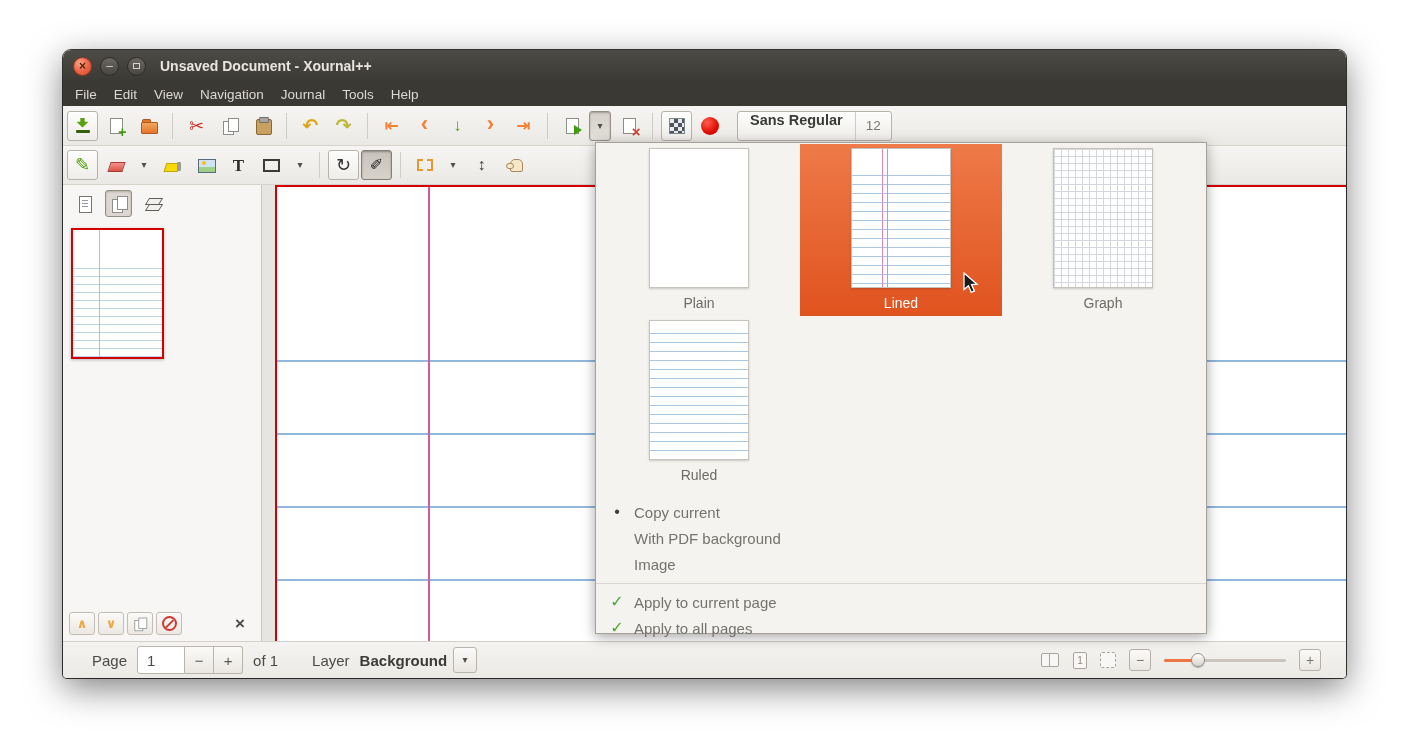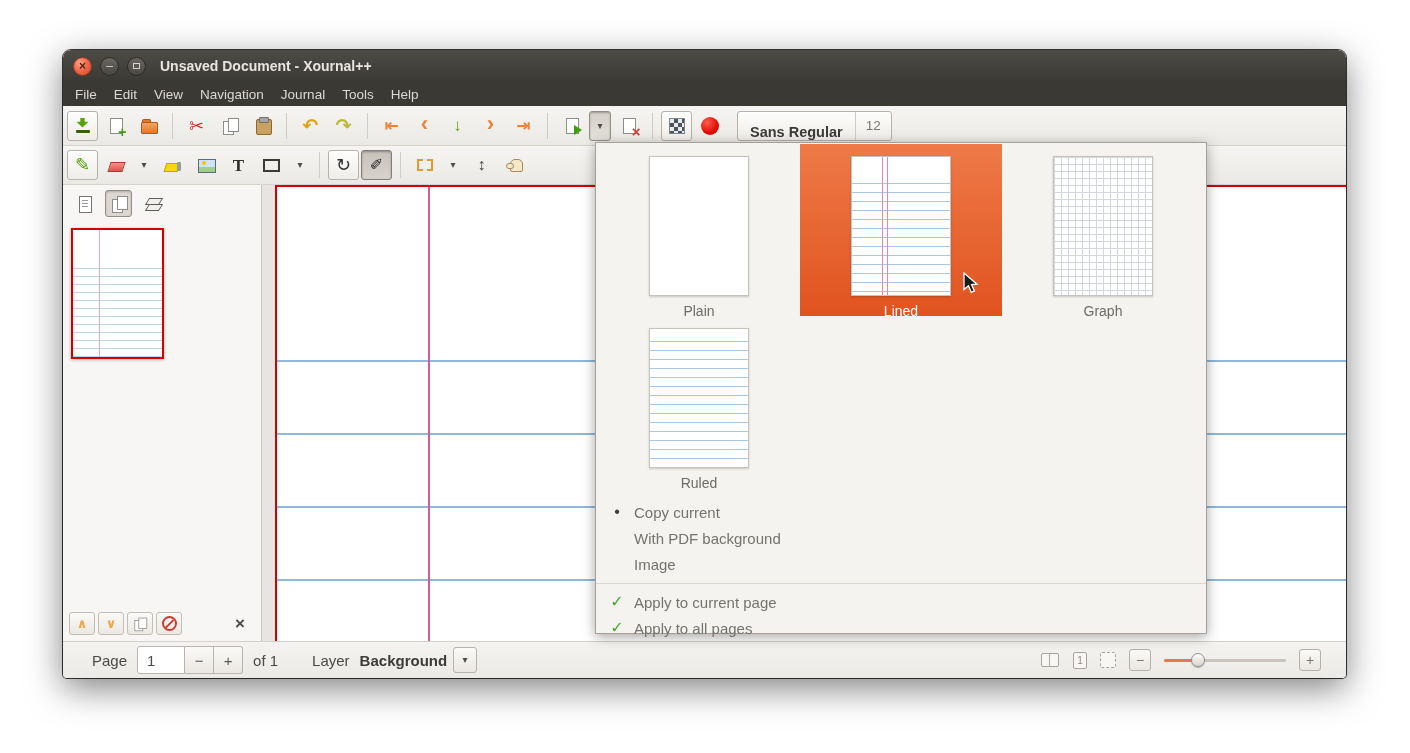--- a/index.html
+++ b/index.html
@@ -86,21 +86,21 @@
   .ic-doc::before{content:"";position:absolute;left:4px;top:2px;width:11px;height:15px;background:#fff;border:1px solid #77756f;}
   .ic-doc::after{content:"";position:absolute;left:7px;top:6px;width:6px;height:7px;
     background:repeating-linear-gradient(to bottom,#9a98a8 0 1px,transparent 1px 3px);}
   .ic-layers::before{content:"";position:absolute;left:4px;top:4px;width:12px;height:5px;background:#f2f0ec;border:1px solid #5f5d58;transform:skewX(-32deg);}
   .ic-layers::after{content:"";position:absolute;left:4px;top:10px;width:12px;height:5px;background:#f2f0ec;border:1px solid #5f5d58;transform:skewX(-32deg);}
   .ic-block{position:relative;width:15px;height:15px;border:2px solid #cc3a33;border-radius:50%;display:inline-block;}
   .ic-block::after{content:"";position:absolute;left:0px;top:4.5px;width:11px;height:2px;background:#cc3a33;transform:rotate(-45deg);}
   .ic.small{transform:scale(.8);}
 
   
-  .fontbtn{display:flex;align-items:flex-end;height:30px;margin-left:10px;border:1px solid #b7b2aa;border-radius:3px;
+  .fontbtn{display:flex;align-items:flex-start;height:30px;margin-left:10px;border:1px solid #b7b2aa;border-radius:3px;
     background:linear-gradient(#fdfdfc,#efede9);box-shadow:inset 0 1px 0 #fff;}
   .fontbtn .name{padding:0 12px;font-weight:bold;font-size:14.5px;color:#3a3a37;}
   .fontbtn .size{padding:0 10px;border-left:1px solid #cfcbc4;font-size:13.5px;color:#7b7873;align-self:stretch;display:flex;align-items:center;}
 
   
   .content{position:absolute;top:135px;bottom:37px;left:0;right:0;display:flex;}
   .sidebar{width:199px;background:#f7f6f4;border-right:1px solid #c9c5bf;position:relative;flex:0 0 auto;}
   .mini-toolbar{display:flex;gap:7px;padding:5px 8px;}
   .mbtn{width:27px;height:27px;border:1px solid transparent;border-radius:3px;display:flex;align-items:center;justify-content:center;}
   .mbtn.pressed{border-color:#948f86;background:#dcd8d1;box-shadow:inset 0 1px 2px rgba(0,0,0,.2);}
@@ -116,21 +116,21 @@
   .canvas{flex:1;position:relative;background:#e7e5e1;overflow:hidden;}
   .page{position:absolute;left:13px;top:0;right:-3px;bottom:-3px;background:#fff;border:2px solid #d40000;}
   .page .hlines{position:absolute;left:0;right:0;top:173px;bottom:0;
     background:repeating-linear-gradient(to bottom,#8fb8dc 0 2px,transparent 2px 73px);}
   .page .vline{position:absolute;left:151px;top:0;bottom:0;width:2px;background:#cf5c9c;}
 
   
   .popup{position:absolute;left:532px;top:92px;width:612px;height:492px;background:#f4f3f0;
     border:1px solid #a5a199;box-shadow:0 3px 12px rgba(0,0,0,.35);z-index:50;}
   .tpl-grid{display:grid;grid-template-columns:repeat(3,1fr);grid-template-rows:172px 176px;padding:1px 2px 0;}
-  .tpl-cell{display:flex;flex-direction:column;align-items:center;padding-top:12px;color:#6e6c67;font-size:14px;}
+  .tpl-cell{display:flex;flex-direction:column;align-items:center;padding-top:4px;color:#6e6c67;font-size:14px;}
   .tpl-cell.selected{background:linear-gradient(180deg,#ee7a48,#e0531f);color:#fff;}
   .preview{width:100px;height:140px;background:#fff;border:1px solid #c6c3bc;box-shadow:0 1px 2px rgba(0,0,0,.18);position:relative;overflow:hidden;flex:0 0 auto;}
   .tpl-label{margin-top:7px;}
   .pv-lined .ln{position:absolute;left:0;right:0;top:26px;bottom:0;
     background:repeating-linear-gradient(to bottom,#a9c7e6 0 1px,transparent 1px 9px);}
   .pv-lined .m1,.pv-lined .m2{position:absolute;top:0;bottom:0;width:1px;background:#e087b4;}
   .pv-lined .m1{left:30px;}.pv-lined .m2{left:35px;}
   .pv-ruled .ln{position:absolute;left:0;right:0;top:12px;bottom:0;
     background:repeating-linear-gradient(to bottom,#a9c7e6 0 1px,transparent 1px 9px);}
   .pv-graph{background-image:repeating-linear-gradient(to bottom,#d4d8dd 0 1px,transparent 1px 7px),

